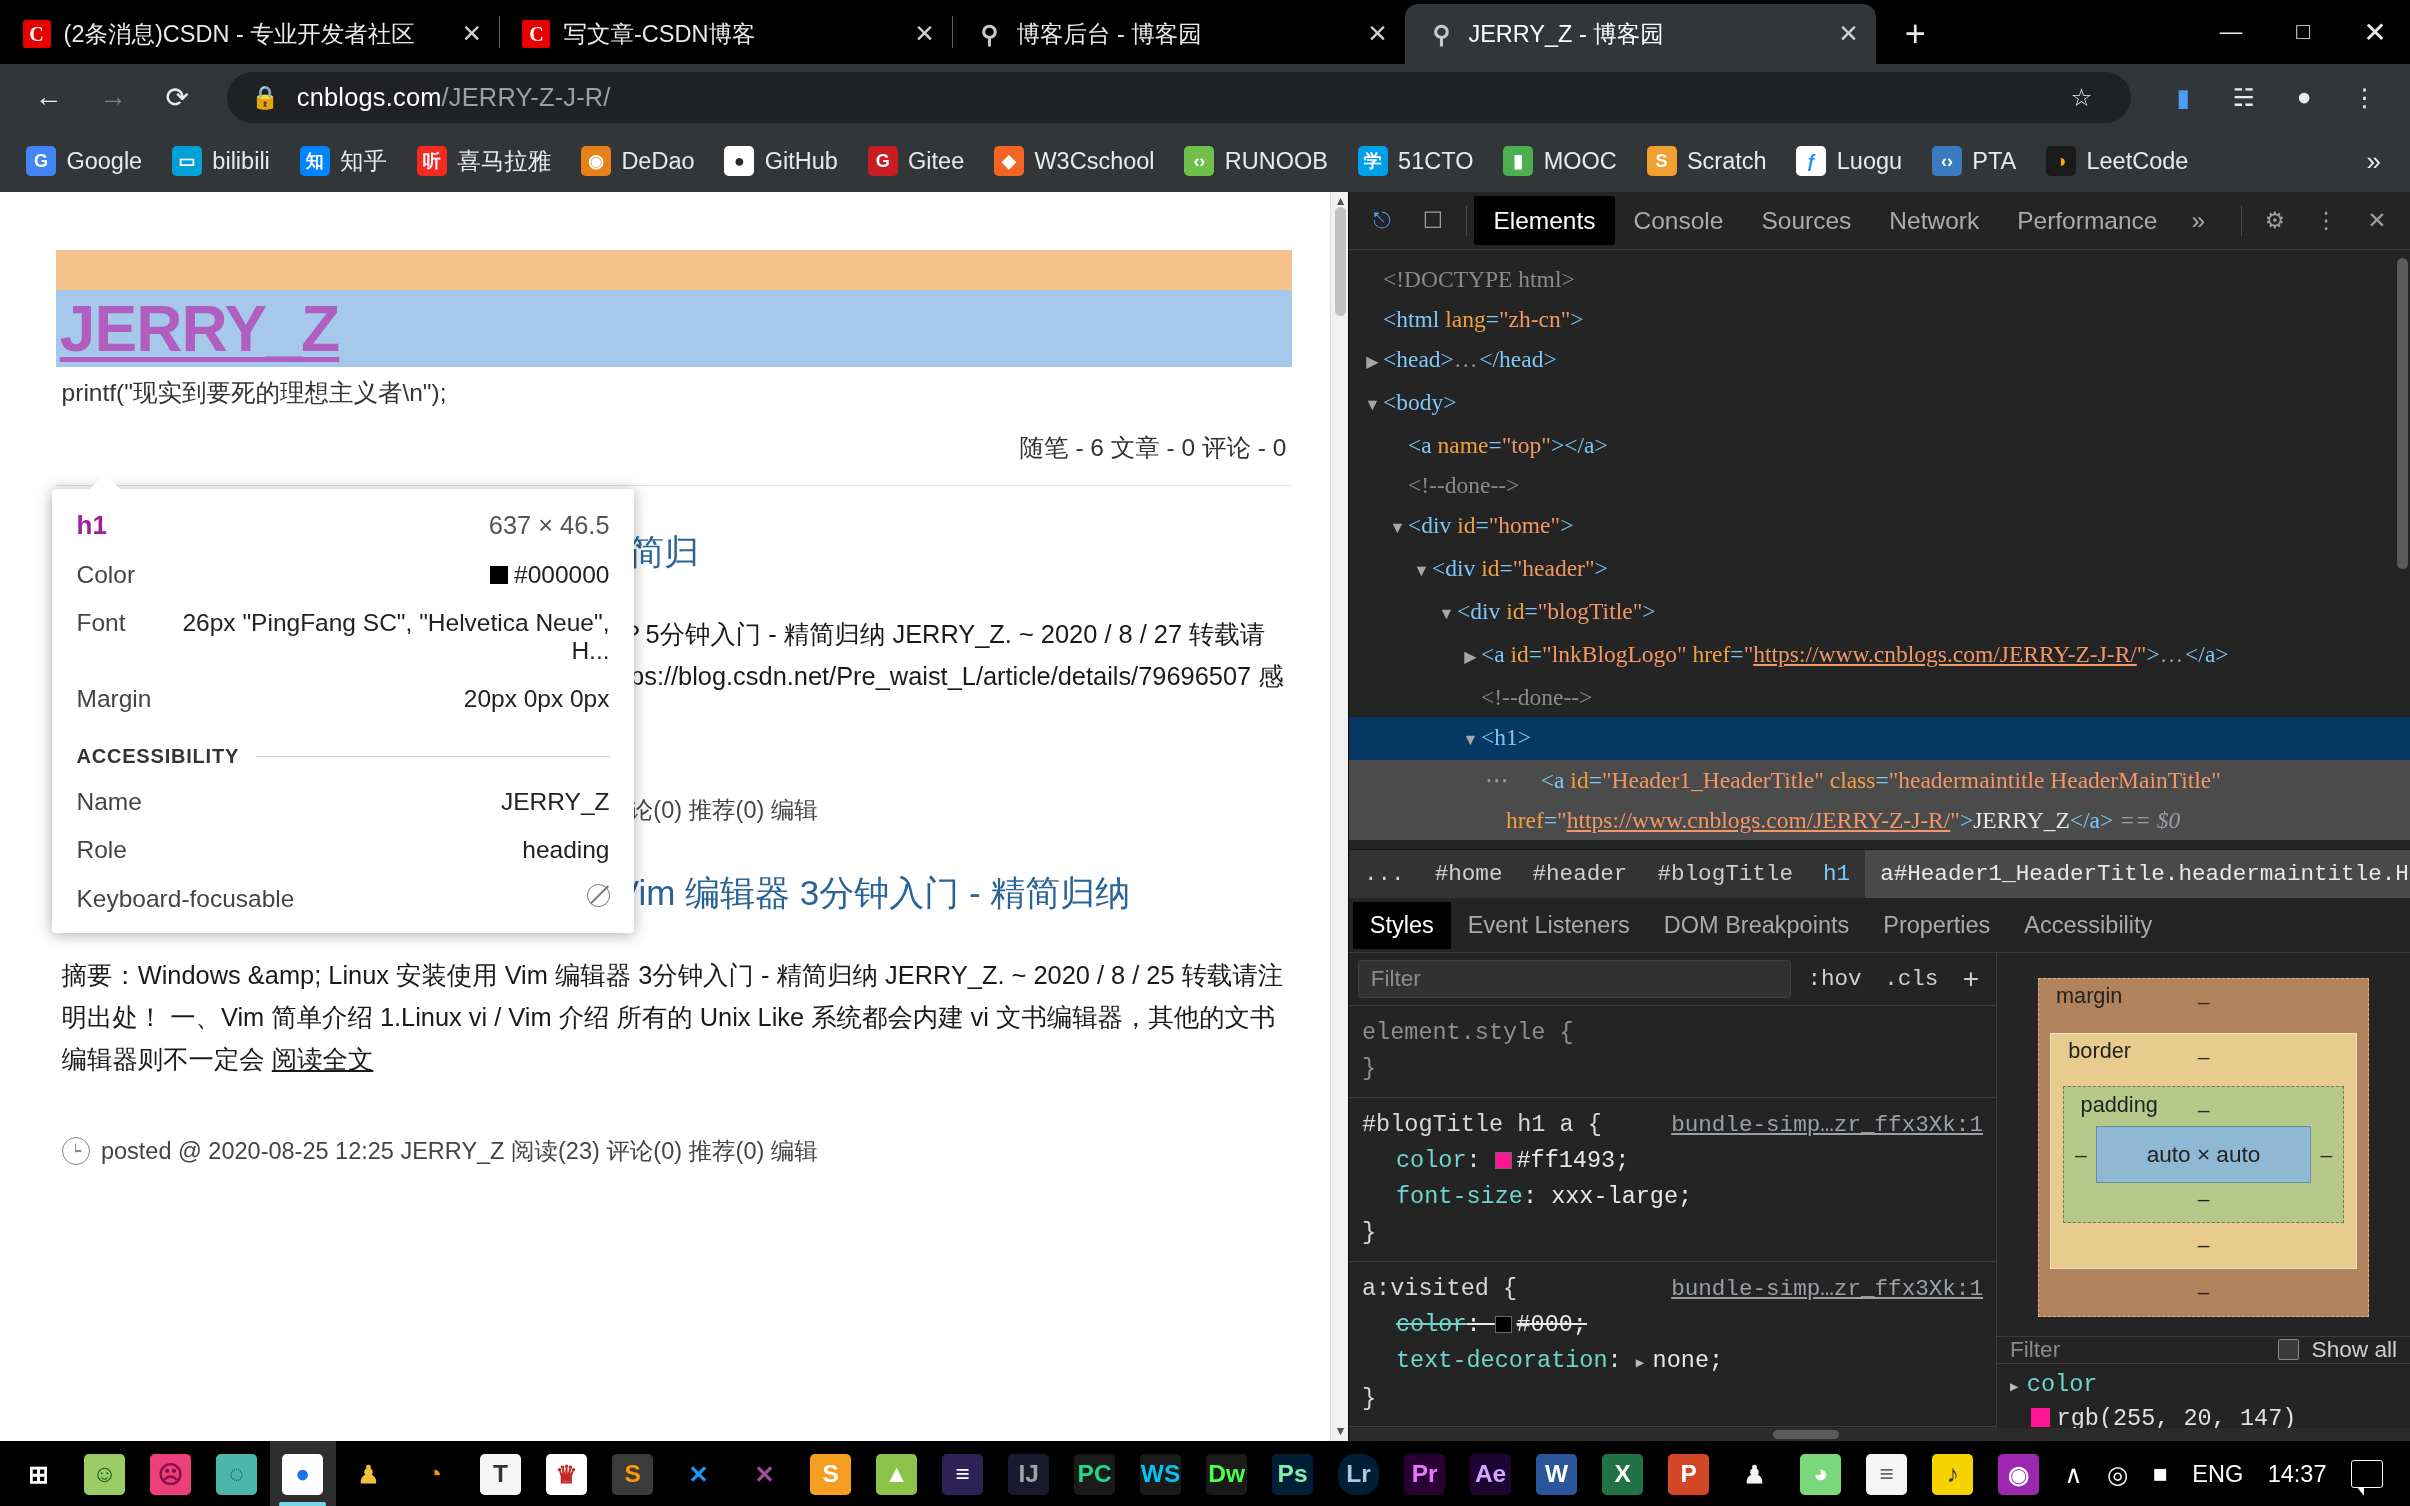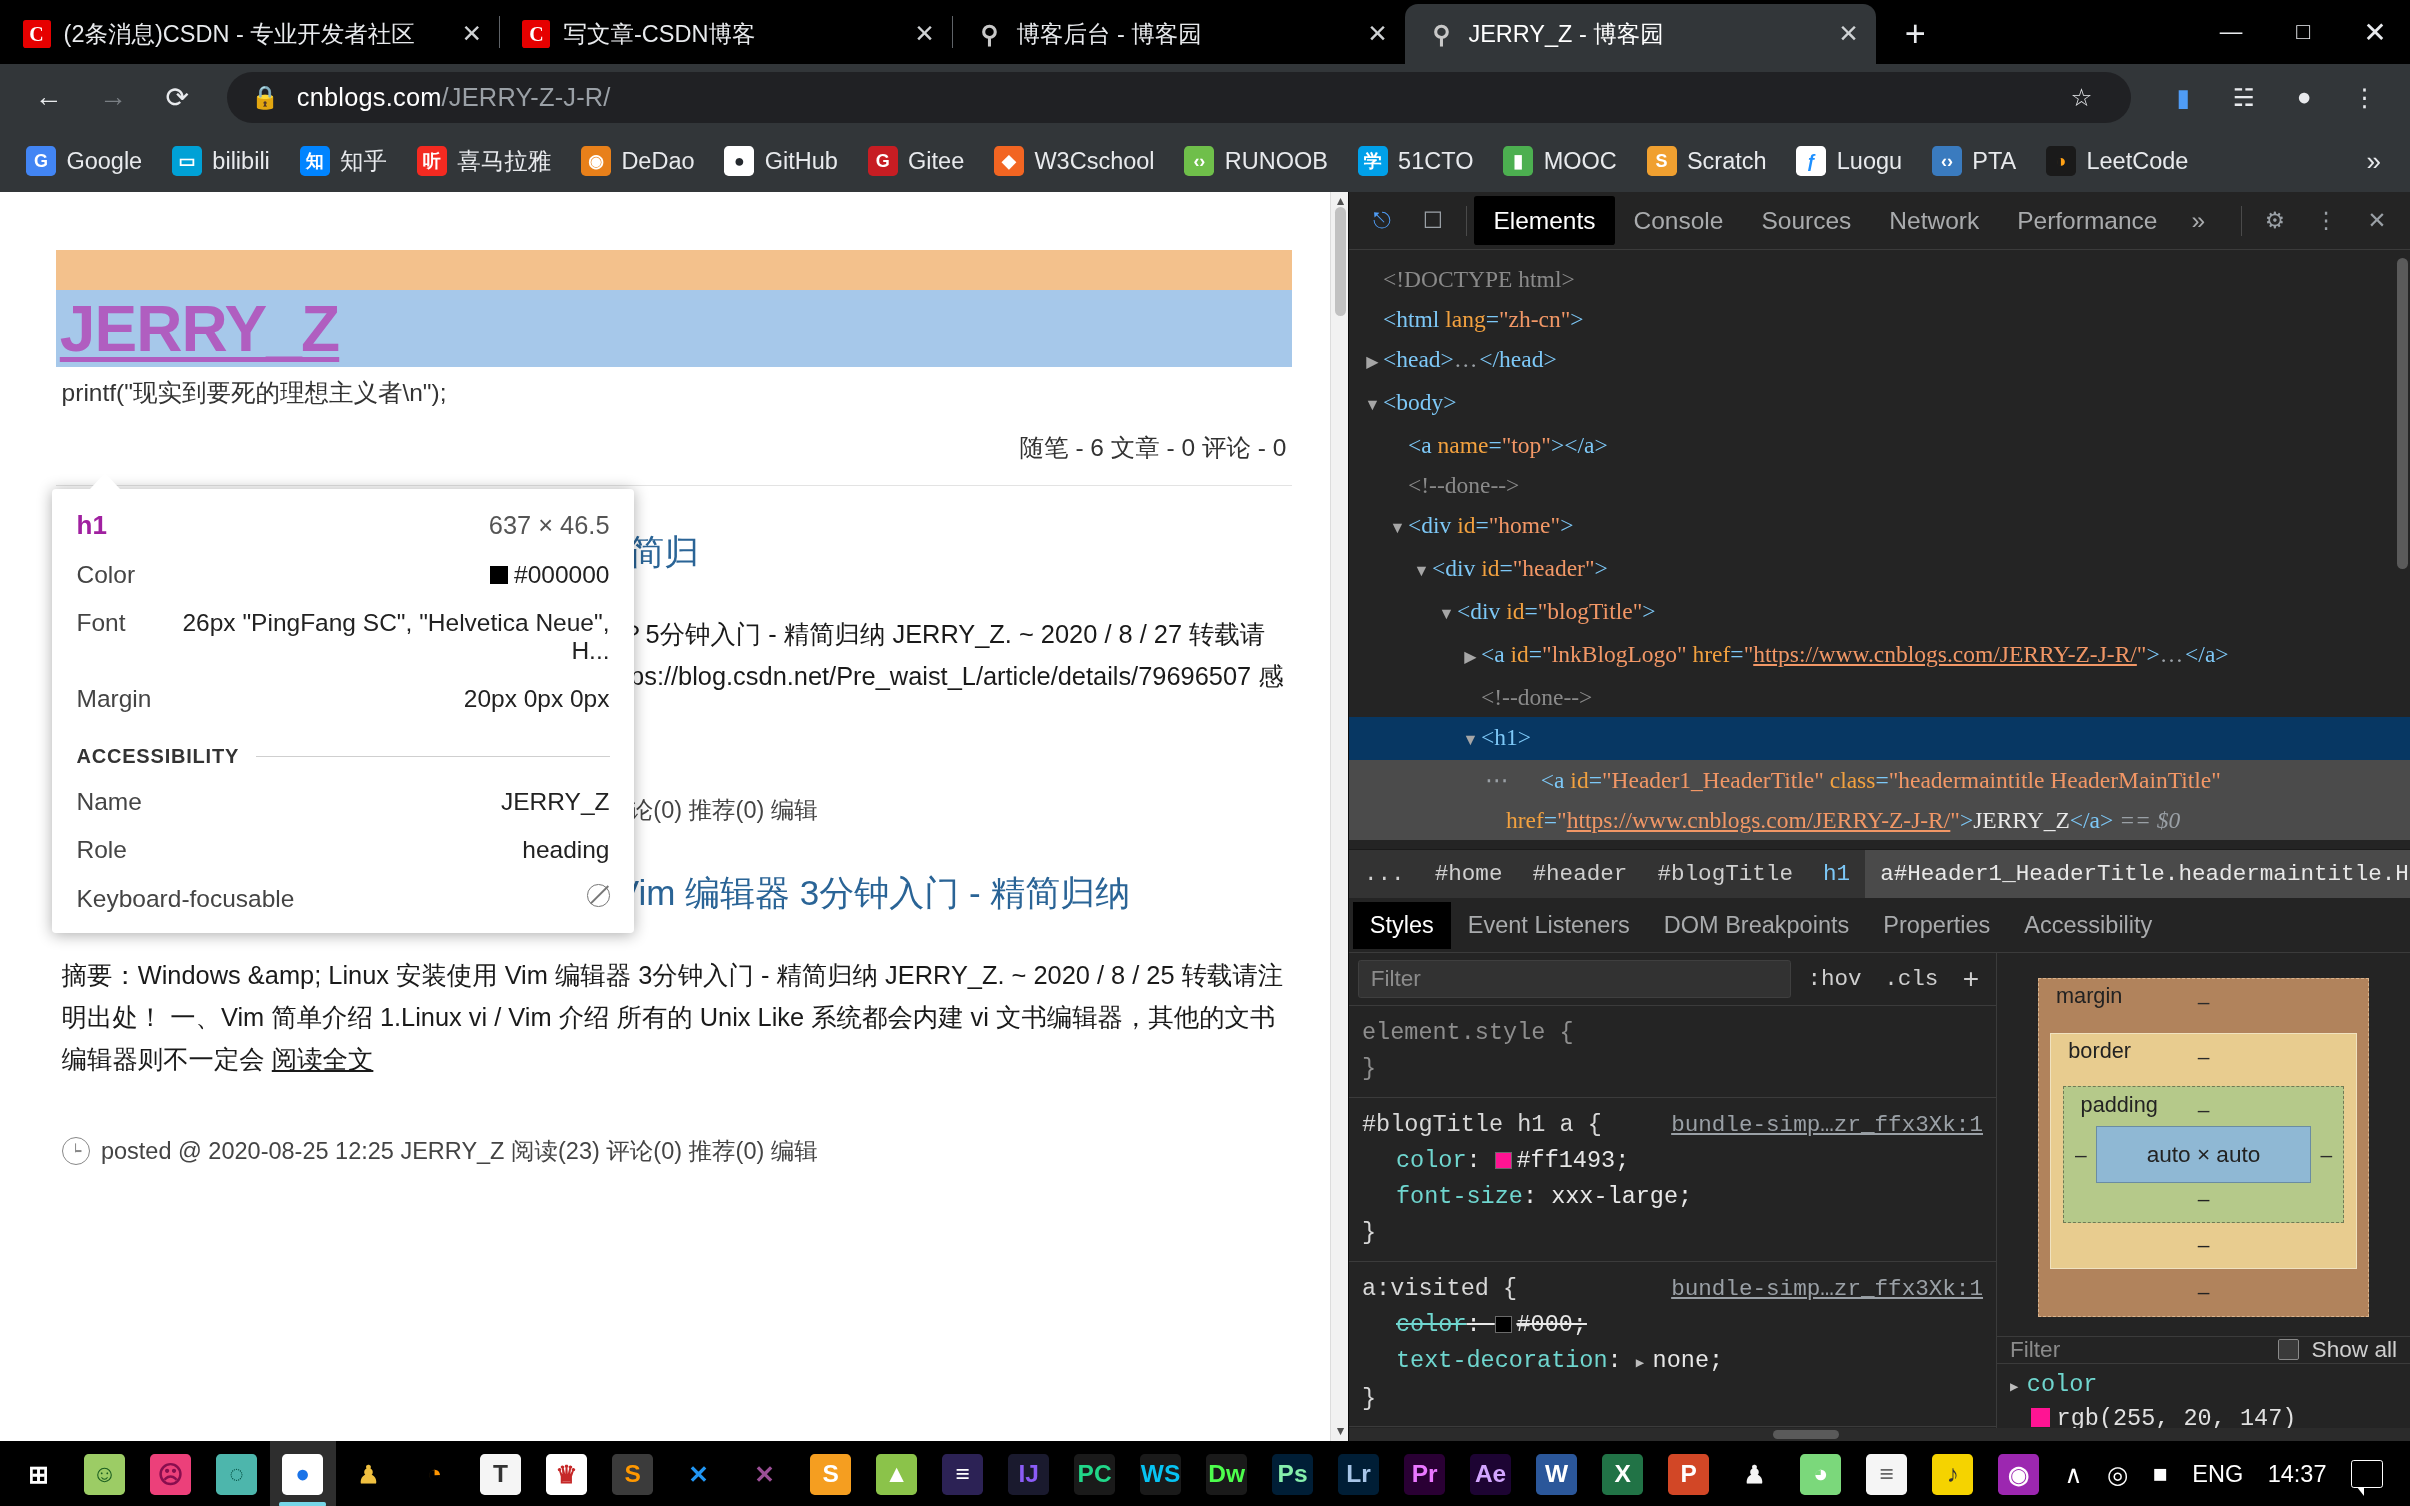--- a/index.html
+++ b/index.html
@@ -763,36 +763,36 @@
       <div class="tb-item">
         <span class="tb-ic" style="background: rgb(245, 158, 32); color: rgb(255, 255, 255);">S</span>
       </div>
       <div class="tb-item">
         <span class="tb-ic" style="background: rgb(139, 195, 74); color: rgb(255, 255, 255);">▲</span>
       </div>
       <div class="tb-item">
         <span class="tb-ic" style="background: rgb(44, 34, 85); color: rgb(255, 255, 255);">≡</span>
       </div>
       <div class="tb-item">
-        <span class="tb-ic" style="background: rgb(26, 26, 46); color: #8b5cf6;">IJ</span>
+        <span class="tb-ic" style="background: rgb(26, 26, 46); color: #a3a3a3;">IJ</span>
       </div>
       <div class="tb-item">
         <span class="tb-ic" style="background: rgb(26, 26, 26); color: rgb(33, 215, 137); text-align: center;">PC</span>
       </div>
       <div class="tb-item">
         <span class="tb-ic" style="background: rgb(26, 26, 26); color: rgb(7, 195, 242);">WS</span>
       </div>
       <div class="tb-item">
         <span class="tb-ic" style="background: rgb(26, 26, 26); color: rgb(77, 255, 77);">Dw</span>
       </div>
       <div class="tb-item">
         <span class="tb-ic" style="background: rgb(0, 30, 54); color: #86efac;">Ps</span>
       </div>
       <div class="tb-item">
-        <span class="tb-ic" style="background: rgb(0, 30, 54); color: rgb(168, 198, 232);">Lr</span>
+        <span class="tb-ic" style="background: rgb(0, 30, 54); color: rgb(168, 198, 232); border-radius: 17px;">Lr</span>
       </div>
       <div class="tb-item">
         <span class="tb-ic" style="background: rgb(42, 0, 52); color: rgb(234, 119, 255);">Pr</span>
       </div>
       <div class="tb-item">
         <span class="tb-ic" style="background: rgb(29, 4, 51); color: rgb(211, 166, 255);">Ae</span>
       </div>
       <div class="tb-item">
         <span class="tb-ic" style="background: rgb(43, 87, 154); color: rgb(255, 255, 255);">W</span>
       </div>

